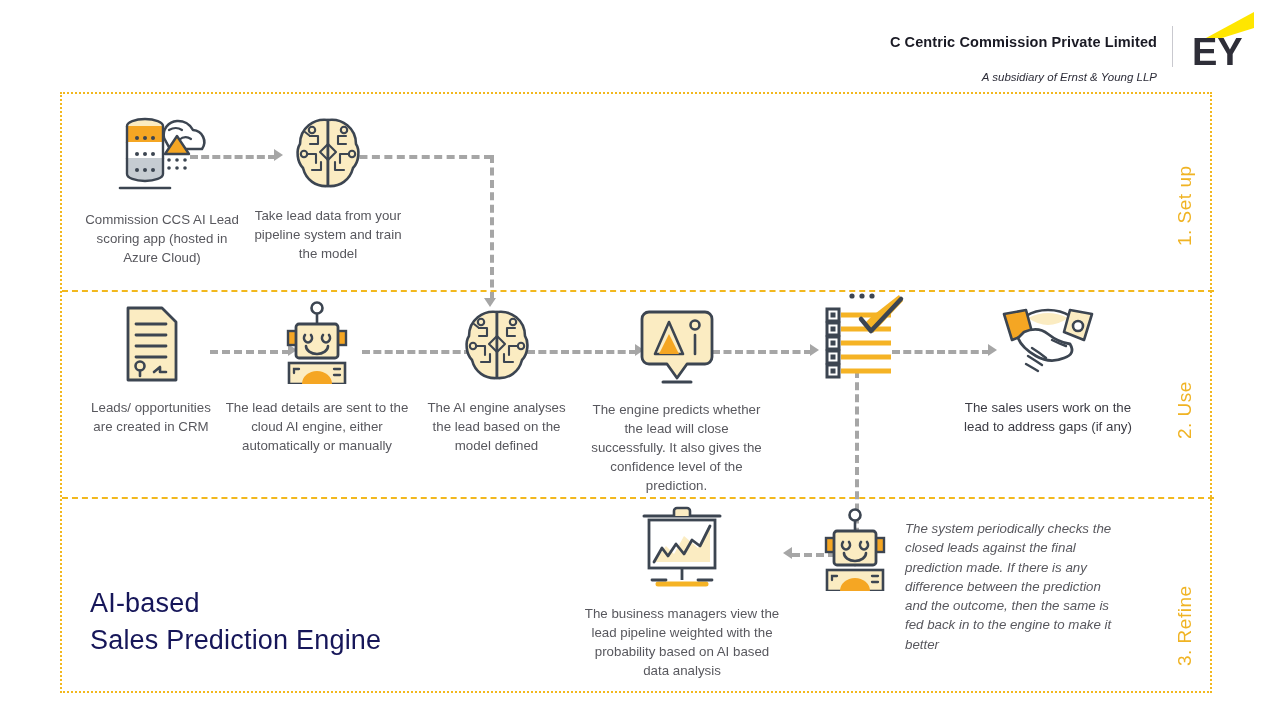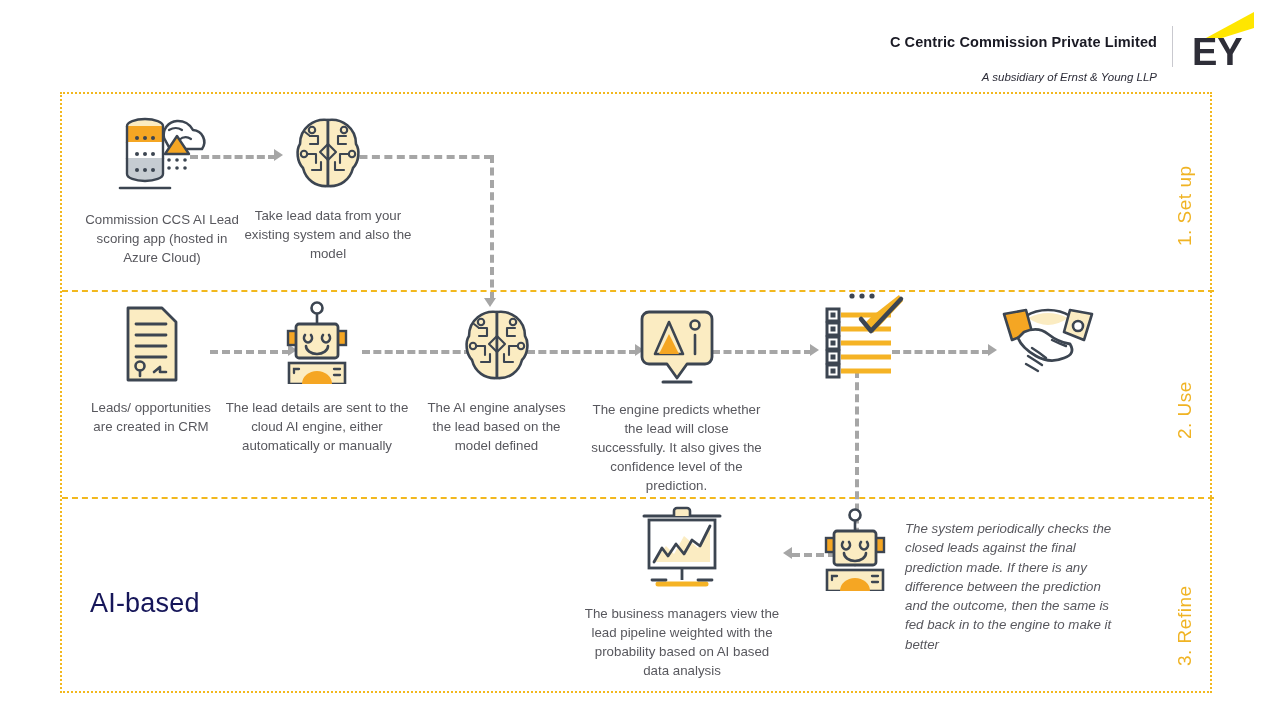--- a/index.html
+++ b/index.html
@@ -152,21 +152,21 @@
             <circle cx="54" cy="16" r="3.2"></circle>
           <path d="M59,40 h-9 v9"></path>
             <circle cx="62" cy="40" r="3.2"></circle>
           <path d="M54,56 h-9 v-8"></path>
           <path d="M38,30 l-8,8 l8,8 l8,-8 z"></path>
           <line x1="38" y1="8" x2="38" y2="30"></line>
           <line x1="38" y1="46" x2="38" y2="70"></line>
         </g>
       </svg>
     </div>
-    <div class="caption">Take lead data from your existing system and also the model</div>
+    <div class="caption">Take lead data from your pipeline system and train the model</div>
   </div>
 
   <div class="conn-h" style="left:148px;top:256px;width:80px;"></div>
   <div class="arrow-r" style="left:226px;top:250px;"></div>
 
   <div class="conn-h" style="left:300px;top:256px;width:110px;"></div>
   <div class="arrow-r" style="left:408px;top:250px;"></div>
 
   <div class="conn-h" style="left:465px;top:256px;width:110px;"></div>
   <div class="arrow-r" style="left:573px;top:250px;"></div>
@@ -312,20 +312,21 @@
         <circle cx="80" cy="24" r="5" fill="#ffffff" stroke="#3c4551" stroke-width="2.6"></circle>
         <path d="M26,30 q14,-6 24,2 q10,8 22,10 q6,10 -6,14 q-14,6 -28,-2 q-14,-8 -18,-18 z" fill="#ffffff" stroke="#3c4551" stroke-width="2.8" stroke-linejoin="round"></path>
         <g fill="none" stroke="#3c4551" stroke-width="2.4" stroke-linecap="round">
           <path d="M34,46 q8,5 14,10"></path>
           <path d="M30,54 q8,5 14,9"></path>
           <path d="M28,62 q7,4 12,7"></path>
           <path d="M54,38 q8,4 14,6"></path>
         </g>
       </svg>
     </div>
+    <div class="caption dark">The sales users work on the lead to address gaps (if any)</div>
   </div>
 
   <div class="conn-h" style="left:730px;top:459px;width:80px;"></div>
   <div class="arrow-l" style="left:721px;top:453px;"></div>
 
   <div class="node" style="left:520px;top:412px;width:200px;">
     <div class="icon-wrap" style="width:92px;height:84px;">
       <svg width="92" height="84" viewBox="0 0 92 84">
         <line x1="8" y1="10" x2="84" y2="10" stroke="#3c4551" stroke-width="3" stroke-linecap="round"></line>
         <path d="M38,10 v-5 a3,3 0 0 1 3,-3 h10 a3,3 0 0 1 3,3 v5" fill="#fbecc2" stroke="#3c4551" stroke-width="2.6"></path>
@@ -364,15 +365,16 @@
           <line x1="62" y1="76" x2="68" y2="76"></line>
         </g>
       </svg>
     </div>
   </div>
 
   <div style="position:absolute;left:843px;top:425px;width:212px;font-size:13.3px;line-height:19.3px;color:#58585e;text-align:left;font-style:italic;">The system periodically checks the closed leads against the final prediction made. If there is any difference between the prediction and the outcome, then the same is fed back in to the engine to make it better</div>
 
   <div id="main-title" style="position:absolute;left:28px;top:491px;">
     <div>AI-based</div>
+    <div>Sales Prediction Engine</div>
   </div>
 
 </div>
 
 </body></html>

